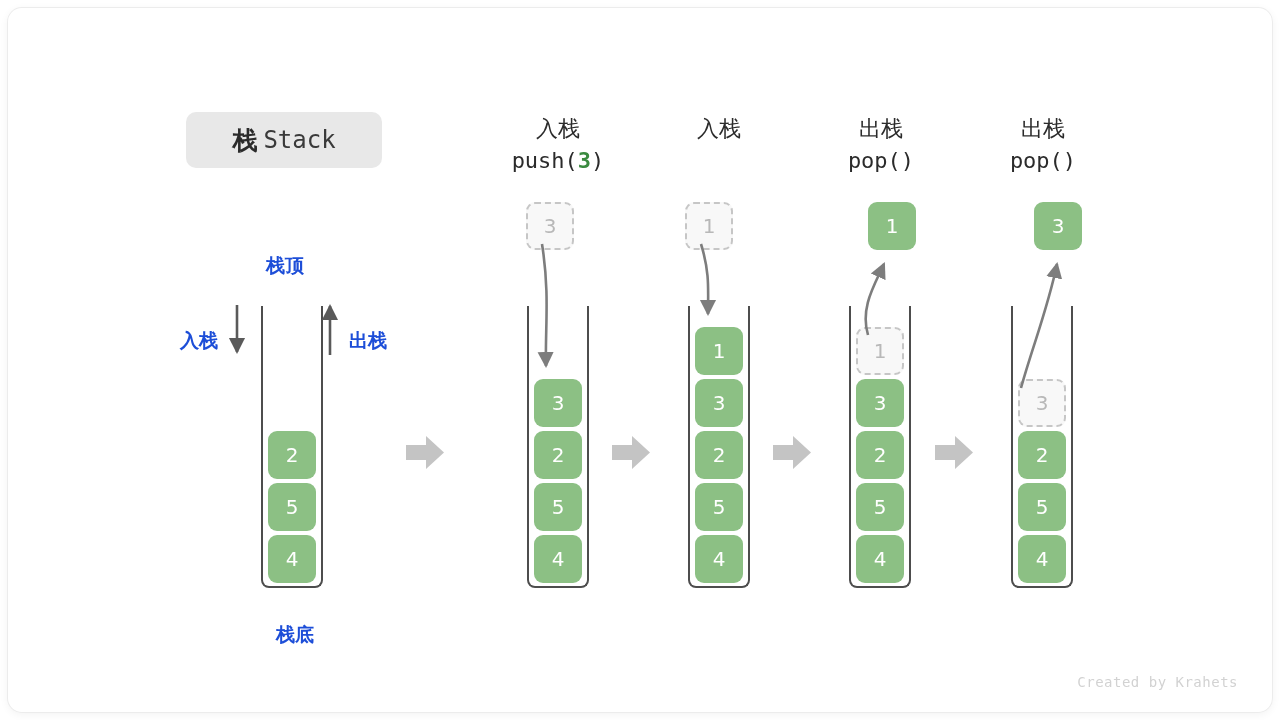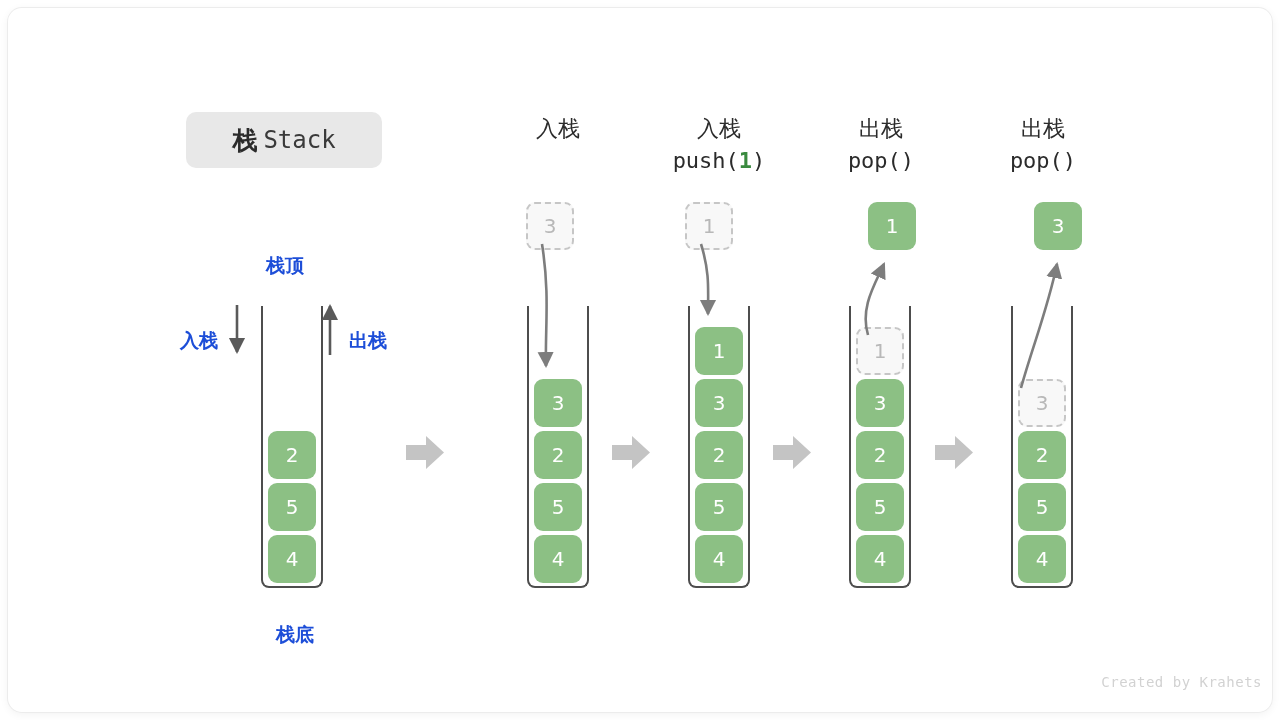--- a/index.html
+++ b/index.html
@@ -134,21 +134,21 @@
     left: 0;
     top: 0;
     width: 1264px;
     height: 704px;
     pointer-events: none;
   }
 
   
   #credit {
     position: absolute;
-    right: 10px;
+    right: 34px;
     bottom: 22px;
     font-family: "DejaVu Sans Mono", monospace;
     font-size: 14px;
     color: #d2d2d2;
     letter-spacing: 0.5px;
   }
 </style>
 </head>
 <body>
 
@@ -164,31 +164,31 @@
   <div class="cn-label" style="left:172px; top:320px;">入栈</div>
   <div class="cn-label" style="left:341px; top:320px;">出栈</div>
 
   <div class="tube" style="left:253px; top:298px;"></div>
   <div class="cell filled" style="left:260px; top:423px;">2</div>
   <div class="cell filled" style="left:260px; top:475px;">5</div>
   <div class="cell filled" style="left:260px; top:527px;">4</div>
 
   <div class="op-caption" style="left:470px; top:106px;">
     <span class="op-cn">入栈</span>
+    <span class="op-code"><span>push(</span><em>3</em><span>)</span></span>
   </div>
   <div class="cell ghost" style="left:518px; top:194px;">3</div>
   <div class="tube" style="left:519px; top:298px;"></div>
   <div class="cell filled" style="left:526px; top:371px;">3</div>
   <div class="cell filled" style="left:526px; top:423px;">2</div>
   <div class="cell filled" style="left:526px; top:475px;">5</div>
   <div class="cell filled" style="left:526px; top:527px;">4</div>
 
   <div class="op-caption" style="left:631px; top:106px;">
     <span class="op-cn">入栈</span>
-    <span class="op-code"><span>push(</span><em>1</em><span>)</span></span>
   </div>
   <div class="cell ghost" style="left:677px; top:194px;">1</div>
   <div class="tube" style="left:680px; top:298px;"></div>
   <div class="cell filled" style="left:687px; top:319px;">1</div>
   <div class="cell filled" style="left:687px; top:371px;">3</div>
   <div class="cell filled" style="left:687px; top:423px;">2</div>
   <div class="cell filled" style="left:687px; top:475px;">5</div>
   <div class="cell filled" style="left:687px; top:527px;">4</div>
 
   <div class="op-caption" style="left:793px; top:106px;">

